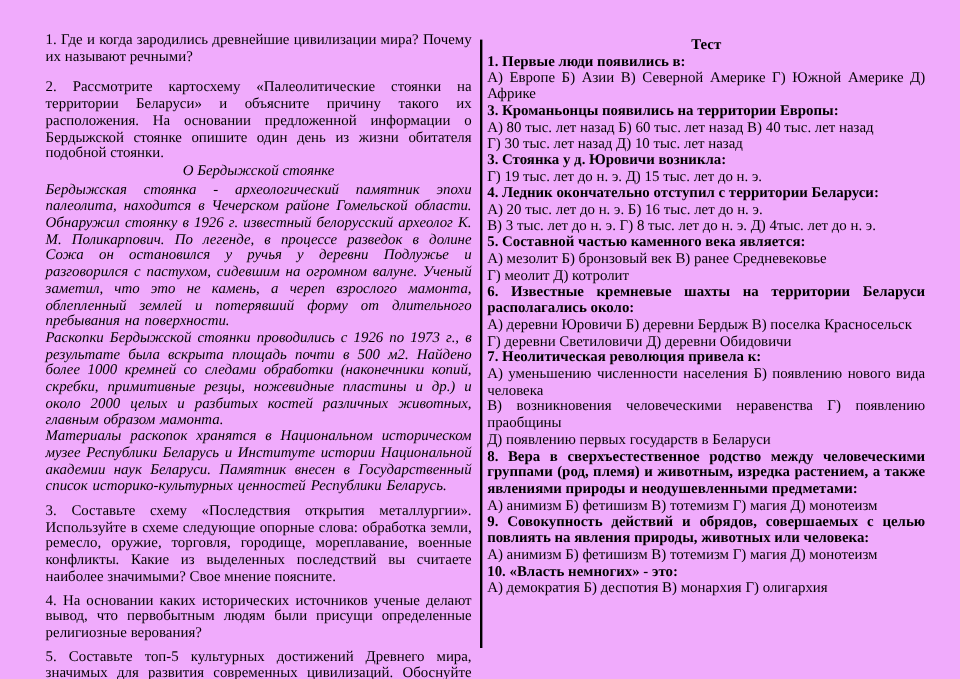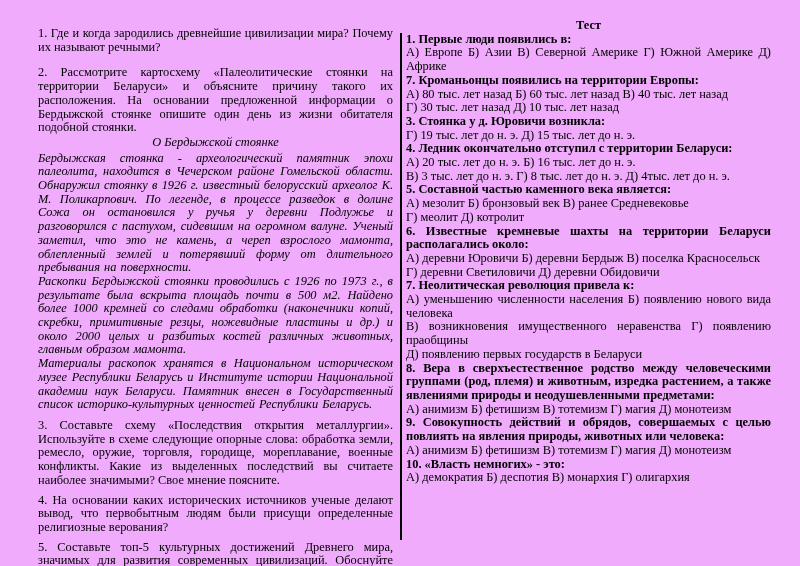--- a/index.html
+++ b/index.html
@@ -25,21 +25,21 @@
     font-size: 12.4px;
     line-height: 13.7px;
   }
   .col-left {
     left: 38px;
     top: 27px;
     width: 355px;
   }
   .col-right {
     left: 406px;
-    top: 19px;
+    top: 31px;
     width: 365px;
   }
   .divider {
     position: absolute;
     left: 400px;
     top: 33px;
     width: 1.5px;
     height: 507px;
     background: #000000;
   }
@@ -112,21 +112,21 @@
   <div class="col col-right">
 
     <div class="test-title">Тест</div>
 
     <div class="question">
       <div class="q-text">1. Первые люди появились в:</div>
       <div class="a-line">А) Европе Б) Азии В) Северной Америке Г) Южной Америке Д) Африке</div>
     </div>
 
     <div class="question">
-      <div class="q-text">7. Кроманьонцы появились на территории Европы:</div>
+      <div class="q-text">3. Кроманьонцы появились на территории Европы:</div>
       <div class="a-line">А) 80 тыс. лет назад Б) 60 тыс. лет назад В) 40 тыс. лет назад</div>
       <div class="a-line">Г) 30 тыс. лет назад Д) 10 тыс. лет назад</div>
     </div>
 
     <div class="question">
       <div class="q-text">3. Стоянка у д. Юровичи возникла:</div>
       <div class="a-line">Г) 19 тыс. лет до н. э. Д) 15 тыс. лет до н. э.</div>
     </div>
 
     <div class="question">
@@ -143,21 +143,21 @@
 
     <div class="question">
       <div class="q-text">6. Известные кремневые шахты на территории Беларуси располагались около:</div>
       <div class="a-line">А) деревни Юровичи Б) деревни Бердыж В) поселка Красносельск</div>
       <div class="a-line">Г) деревни Светиловичи Д) деревни Обидовичи</div>
     </div>
 
     <div class="question">
       <div class="q-text">7. Неолитическая революция привела к:</div>
       <div class="a-line">А) уменьшению численности населения Б) появлению нового вида человека</div>
-      <div class="a-line">В) возникновения имущественного неравенства Г) появлению праобщины</div>
+      <div class="a-line">В) возникновения человеческими неравенства Г) появлению праобщины</div>
       <div class="a-line">Д) появлению первых государств в Беларуси</div>
     </div>
 
     <div class="question">
       <div class="q-text">8. Вера в сверхъестественное родство между человеческими группами (род, племя) и животным, изредка растением, а также явлениями природы и неодушевленными предметами:</div>
       <div class="a-line">А) анимизм Б) фетишизм В) тотемизм Г) магия Д) монотеизм</div>
     </div>
 
     <div class="question">
       <div class="q-text">9. Совокупность действий и обрядов, совершаемых с целью повлиять на явления природы, животных или человека:</div>

